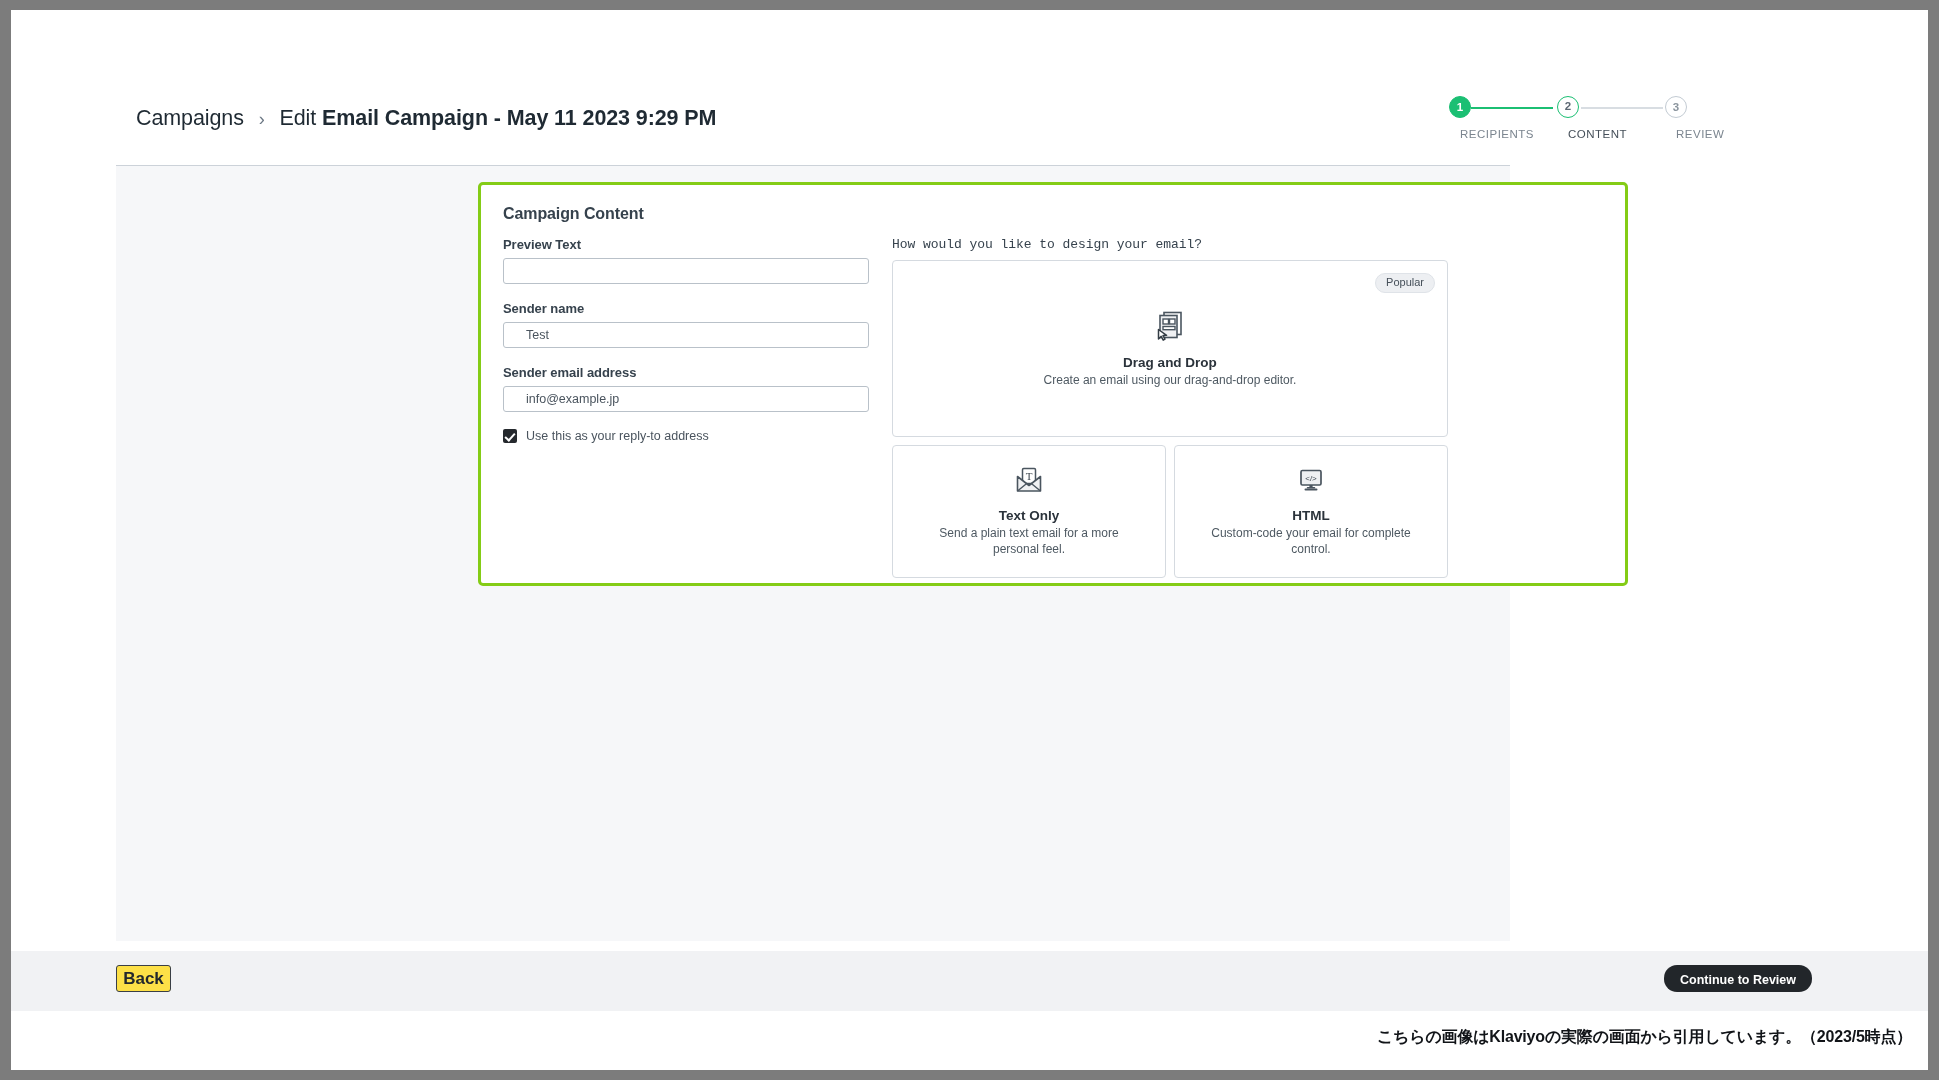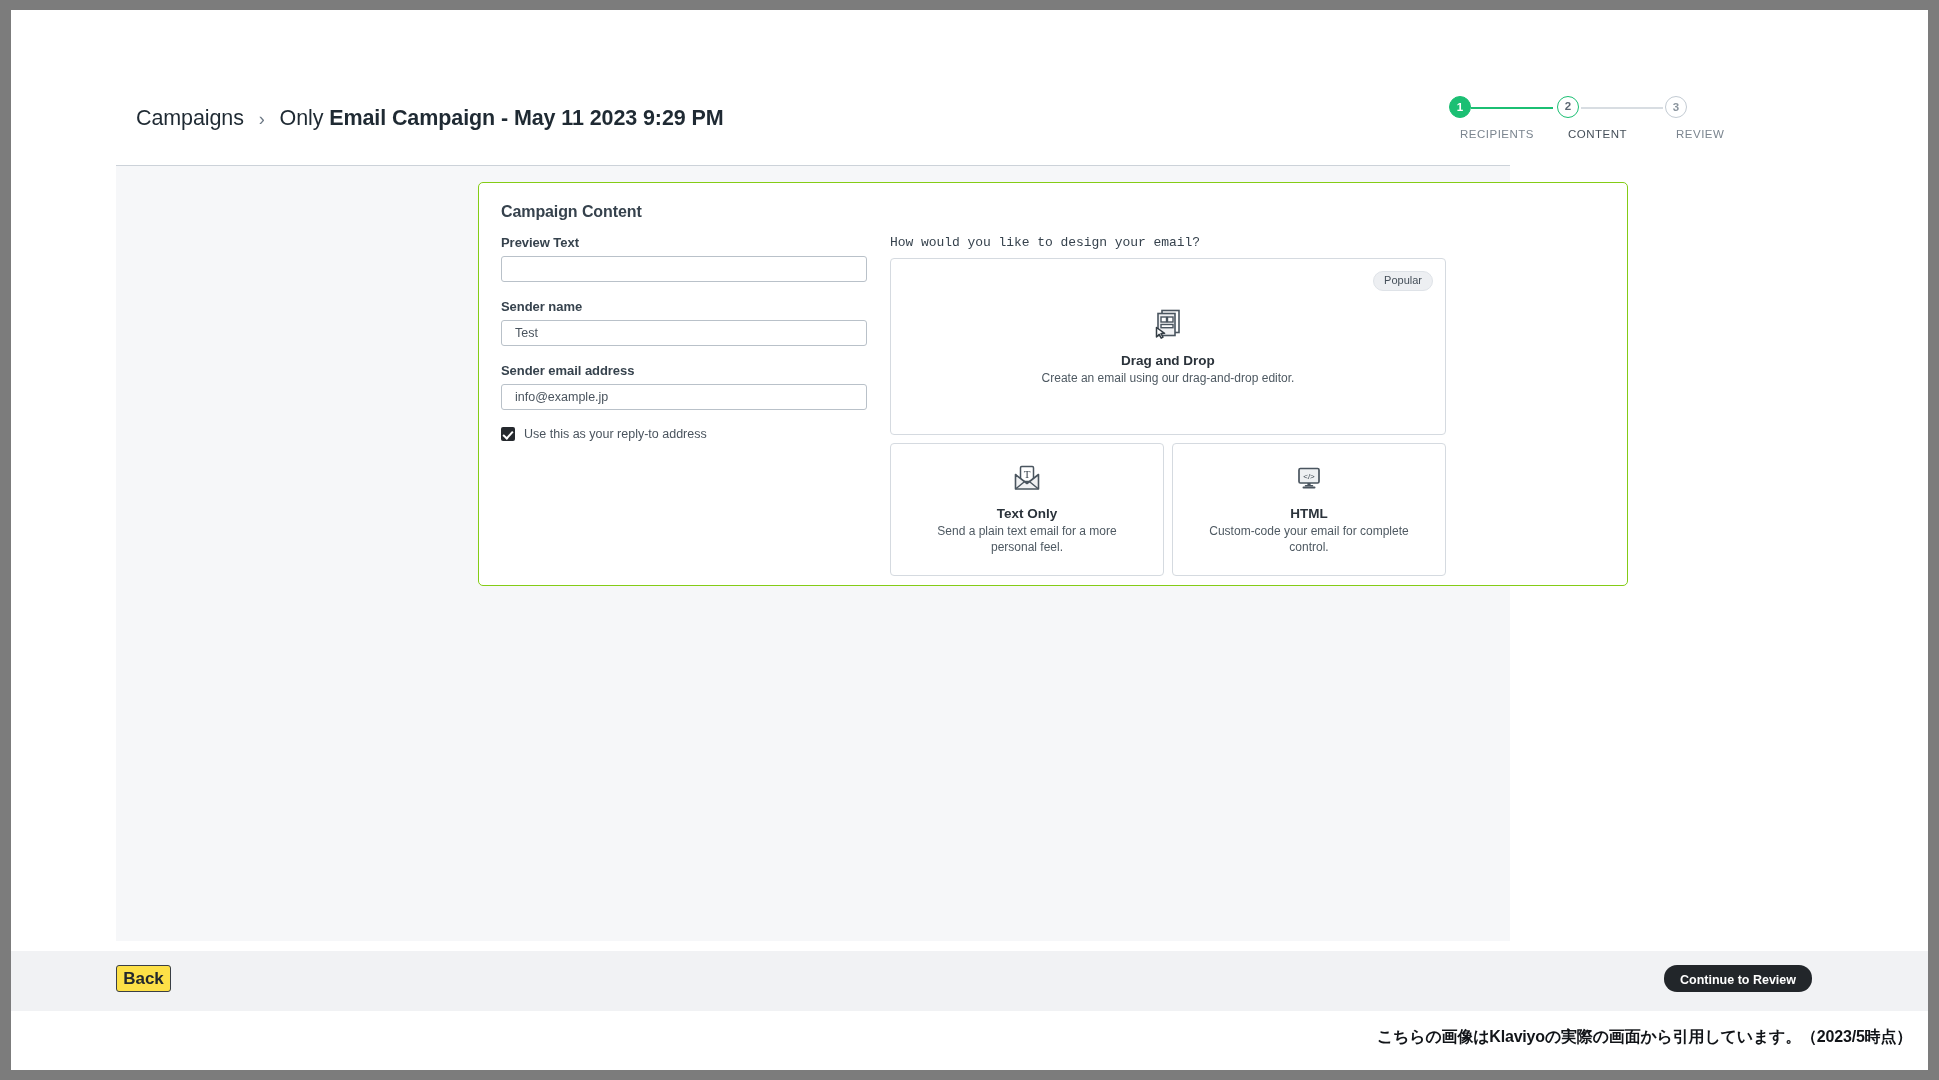--- a/index.html
+++ b/index.html
@@ -127,21 +127,21 @@
   }
 
   
   #campaign-card {
     position: absolute;
     left: 362px;
     top: 16px;
     width: 1150px;
     height: 404px;
     background: #ffffff;
-    border: 1px solid #84cc16;
+    border: 3px solid #84cc16;
     border-radius: 5px;
   }
 
   #card-title {
     position: absolute;
     left: 22px;
     top: 20px;
     font-size: 16px;
     font-weight: 700;
     color: #36424d;
@@ -158,21 +158,21 @@
     letter-spacing: -0.05px;
   }
   .text-input {
     width: 100%;
     height: 26px;
     border: 1px solid #b9c1c9;
     border-radius: 3px;
     background: #ffffff;
     font-size: 12.5px;
     color: #4a545e;
-    padding: 0 13px;
+    padding: 0 22px;
     font-family: "Liberation Sans", sans-serif;
     outline: none;
   }
   .field-block { margin-bottom: 17px; }
 
   #subject-row { display: flex; align-items: center; }
   #subject-wrap { position: relative; width: 297px; }
   #subject-input { width: 100%; padding-right: 26px; }
   #emoji-icon {
     position: absolute;
@@ -328,21 +328,21 @@
 </head>
 <body>
 
 <div id="screen">
 
   <div id="header">
 
     <div id="breadcrumb">
       <span class="crumb-link">Campaigns</span>
       <span class="crumb-sep">›</span>
-      <span class="crumb-cur"><span class="edit-word">Only </span><span class="name-word">Email Campaign - May 11 2023 9:29 PM</span></span>
+      <span class="crumb-cur"><span class="edit-word">Edit </span><span class="name-word">Email Campaign - May 11 2023 9:29 PM</span></span>
     </div>
 
     <div id="stepper">
       <div class="step-line filled" style="left:28px; width:82px;"></div>
       <div class="step-line empty" style="left:138px; width:82px;"></div>
 
       <div class="step" style="left:17px;">
         <div class="step-circle done">1</div>
         <div class="step-label">RECIPIENTS</div>
       </div>

